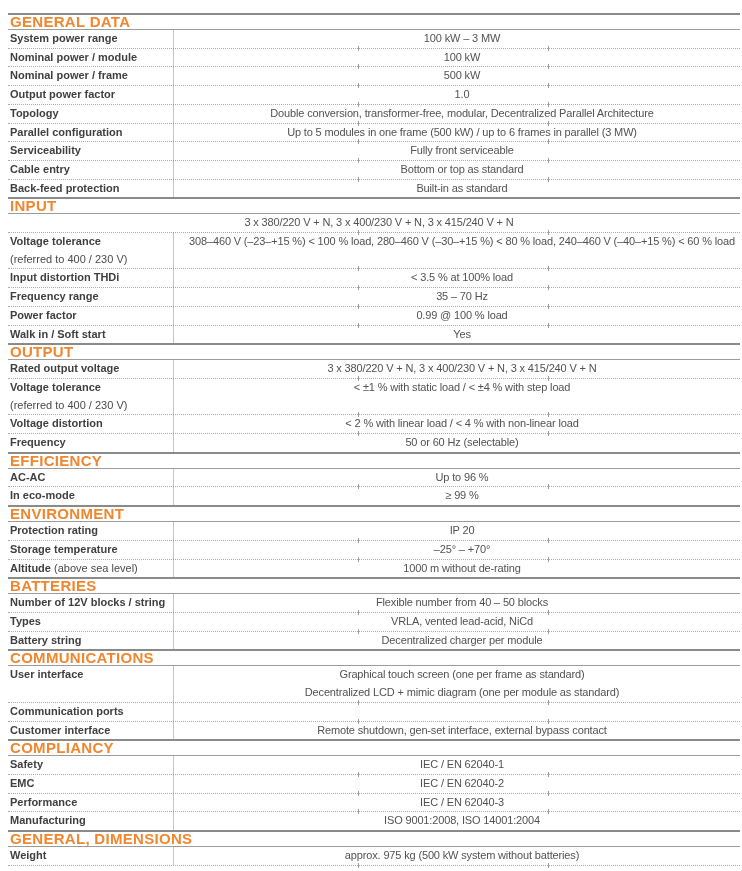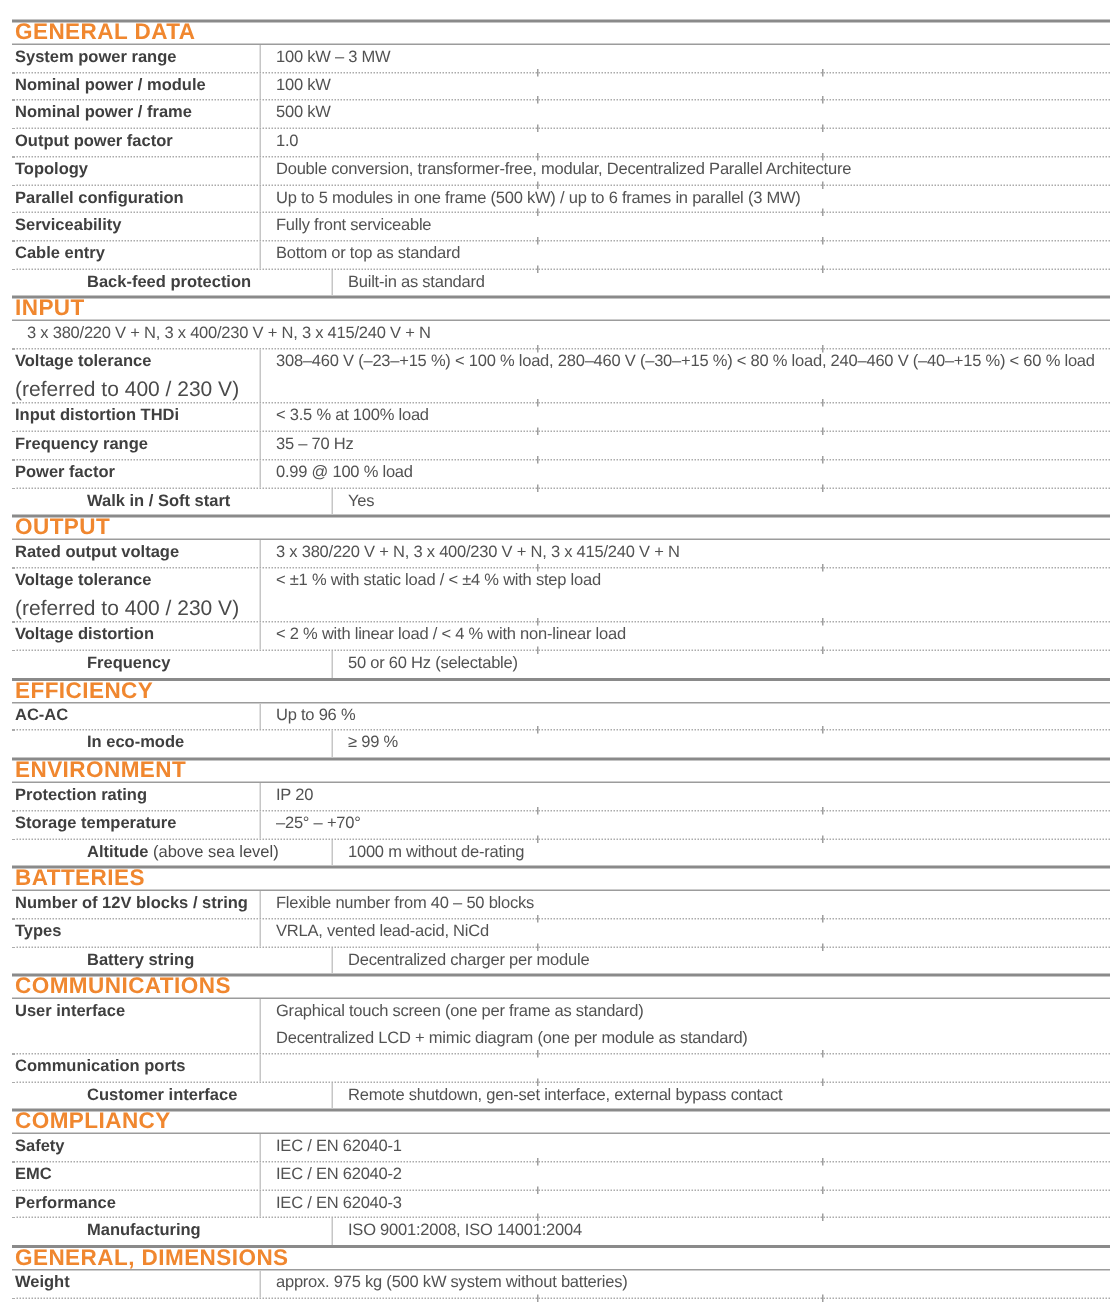--- a/index.html
+++ b/index.html
@@ -30,21 +30,20 @@
     letter-spacing: 0.3px;
   }
   .row {
     display: flex;
     position: relative;
     min-height: 17.7px;
     border-bottom: 1px dotted #ababab;
   }
   .section:not(:last-child) .row:last-child {
     border-bottom: none;
-    margin-left: 48px;
   }
   
   .row::before, .row::after {
     content: "";
     position: absolute;
     bottom: -3px;
     width: 1px;
     height: 5px;
     background: #9e9e9e;
   }
@@ -64,33 +63,34 @@
     font-weight: bold;
     color: #3f3f3f;
   }
   .label-note {
     font-weight: normal;
     color: #4a4a4a;
   }
   .label-line2 {
     font-weight: normal;
     color: #4a4a4a;
-    font-size: 14px;
+    font-size: 11px;
     line-height: 17.7px;
   }
   .value-cell {
     flex: 1;
     padding-left: 10px;
     font-size: 11px;
     color: #525252;
     white-space: nowrap;
   }
   .value-line {
     line-height: 17.7px;
     letter-spacing: -0.15px;
+    text-align: center;
   }
 </style>
 </head>
 <body>
 
 <div class="doc">
     <div class="section">
       <div class="section-header"><span class="section-title">GENERAL DATA</span></div>
       <div class="section-body">
         <div class="row">

